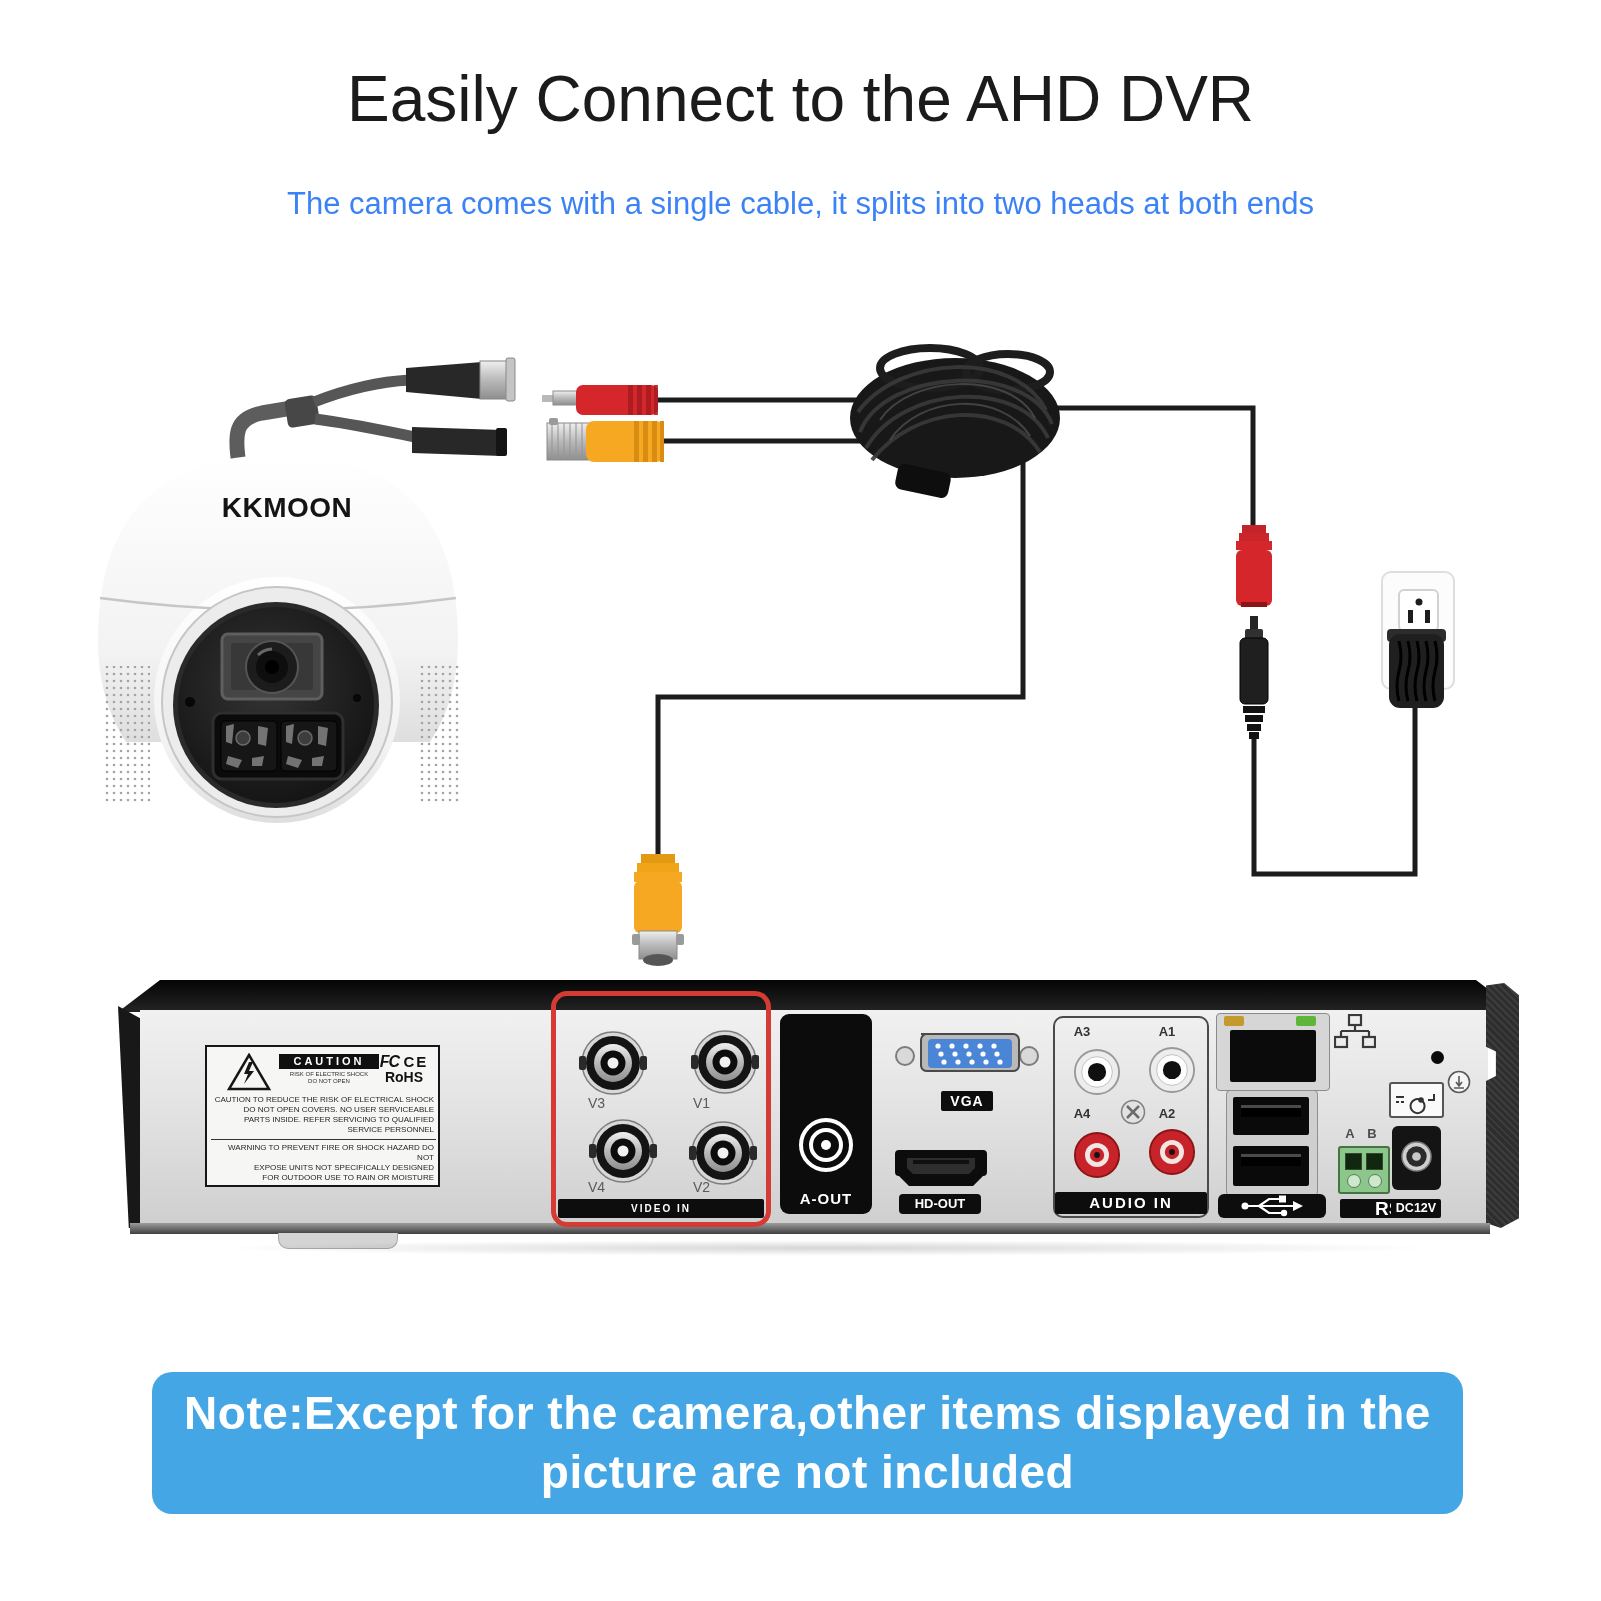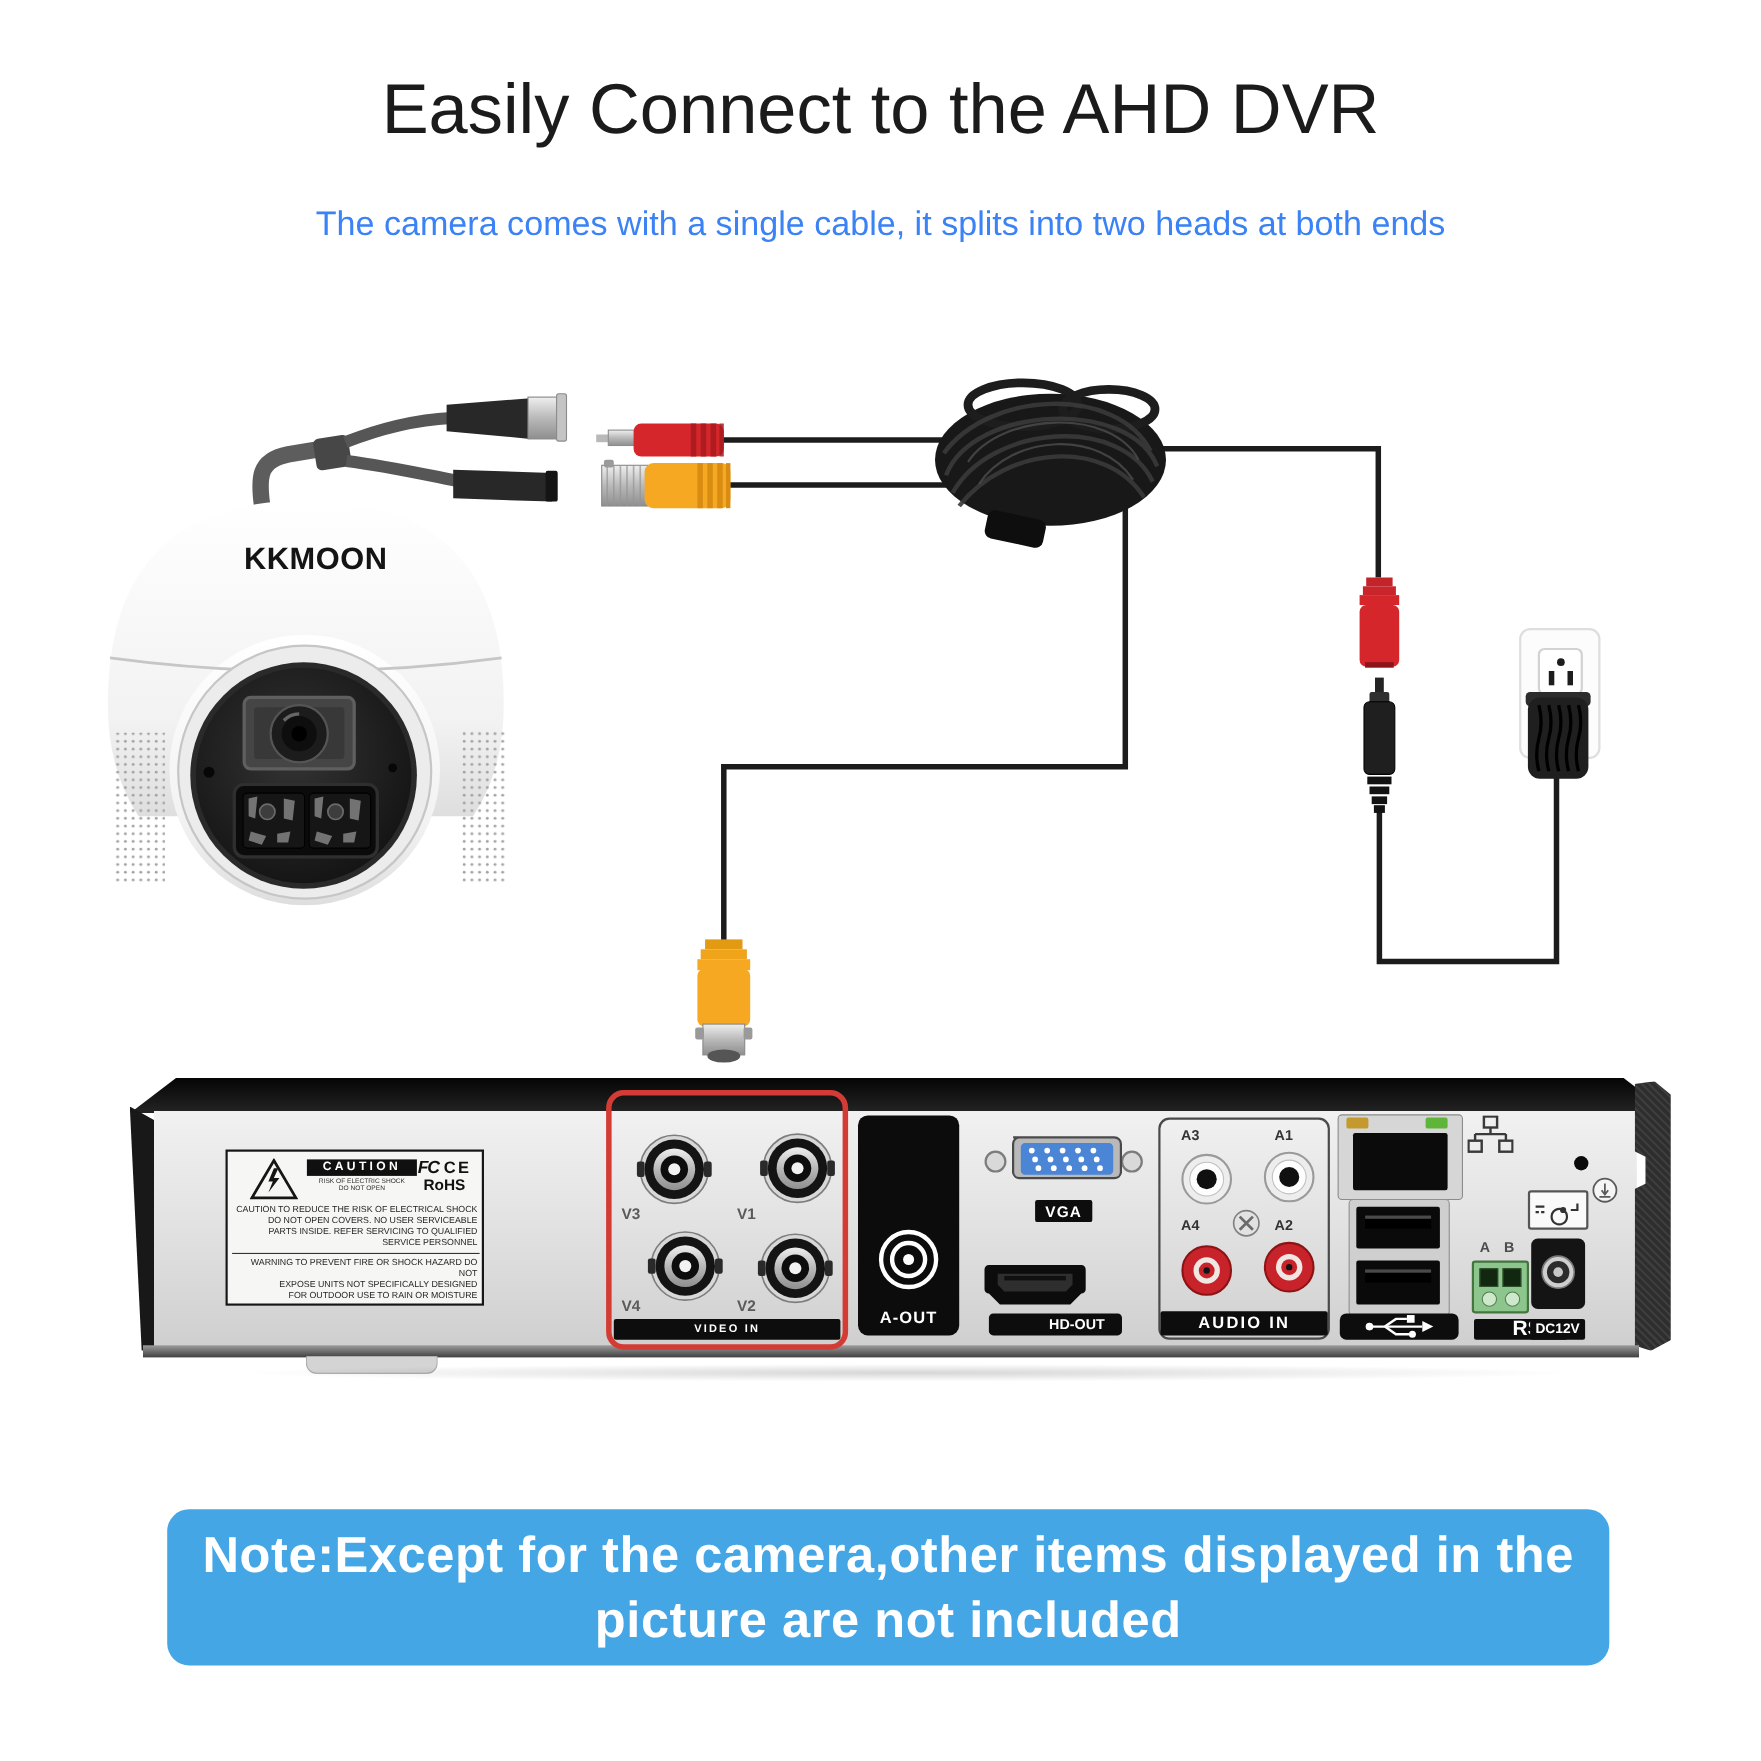--- a/index.html
+++ b/index.html
@@ -39,28 +39,28 @@
   .cemk{font-size:15px;font-weight:bold;letter-spacing:2px;}
   .rohs{font-size:14px;font-weight:bold;margin-top:-2px;}
   .caut-para{position:absolute;left:6px;width:221px;font-size:8px;line-height:10px;
     color:#1f1f1f;text-align:right;}
   .caut-p1{top:48px;} 
   .caut-div{position:absolute;left:4px;top:92px;width:225px;border-top:1px solid #333;}
   .caut-p2{top:96px;}
   
   .vin-box{left:551px;top:991px;width:220px;height:236px;border:5px solid #d43b35;
     border-radius:16px;box-sizing:border-box;background:transparent;}
-  .port-label{font-size:14px;font-weight:700;color:#5a5a5a;width:40px;text-align:left;}
+  .port-label{font-size:14px;font-weight:400;color:#5a5a5a;width:40px;text-align:right;}
   .bar{background:#0d0d0d;color:#fff;font-weight:bold;text-align:center;border-radius:2px;}
   .vin-bar{left:558px;top:1199px;width:206px;height:19px;font-size:10px;letter-spacing:2px;line-height:19px;}
   .aout-panel{left:780px;top:1014px;width:92px;height:200px;background:#0c0c0c;border-radius:9px;}
   .aout-label{left:780px;top:1190px;width:92px;color:#fff;font-weight:bold;font-size:15px;
     letter-spacing:1px;text-align:center;}
   .vga-label{left:941px;top:1091px;width:52px;height:20px;font-size:14px;line-height:20px;letter-spacing:1px;}
-  .hdout-label{left:899px;top:1194px;width:82px;height:20px;font-size:13px;line-height:20px;border-radius:4px;padding-left:39px;}
+  .hdout-label{left:899px;top:1194px;width:82px;height:20px;font-size:13px;line-height:20px;border-radius:4px;}
   .audio-panel{left:1053px;top:1016px;width:156px;height:202px;border:2px solid #4a4a4a;
     border-radius:10px;box-sizing:border-box;}
   .rca-label{font-size:13px;font-weight:bold;color:#333;width:30px;text-align:center;}
   .audio-bar{left:1055px;top:1192px;width:152px;height:22px;font-size:15px;letter-spacing:2px;line-height:22px;}
   .eth-frame{left:1216px;top:1013px;width:112px;height:76px;background:#d6d6d6;
     border:1px solid #8b8b8b;border-radius:4px;}
   .eth-inner{left:1230px;top:1030px;width:86px;height:52px;background:#0b0b0b;border-radius:2px;}
   .led{width:20px;height:10px;border-radius:2px;}
   .led-amber{left:1224px;top:1016px;background:#c49a2e;}
   .led-green{left:1296px;top:1016px;background:#5fb53a;}

